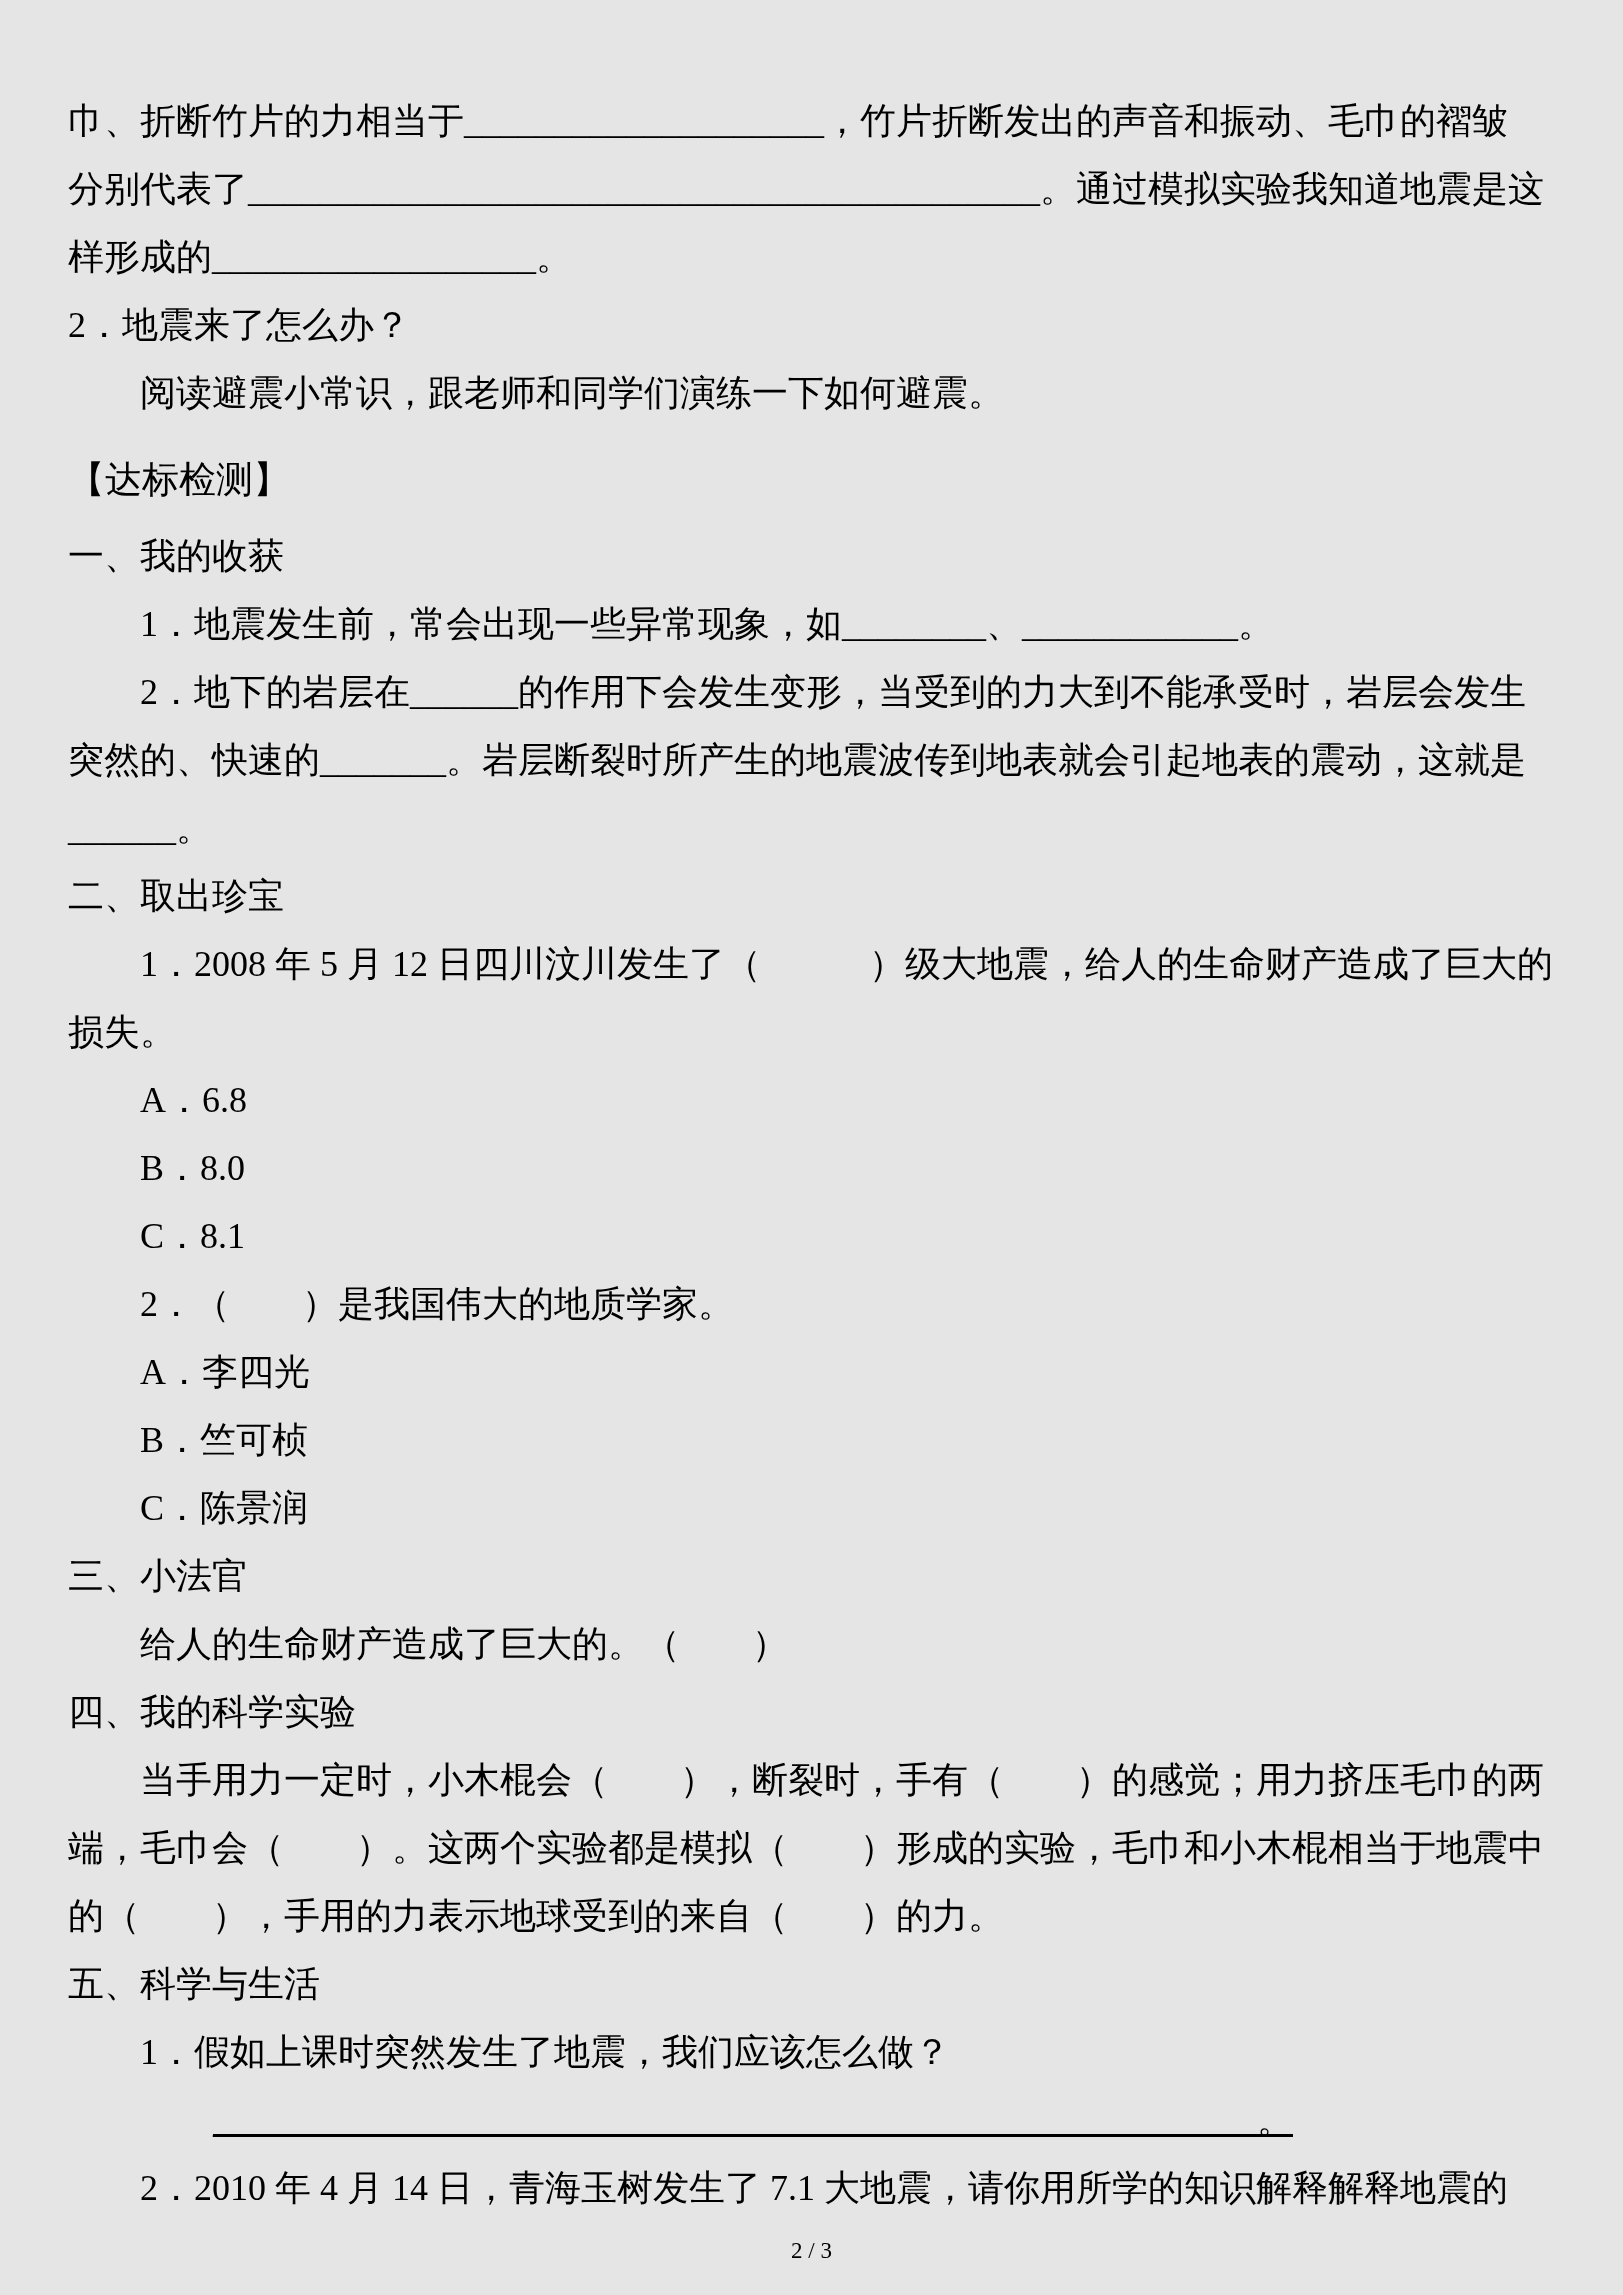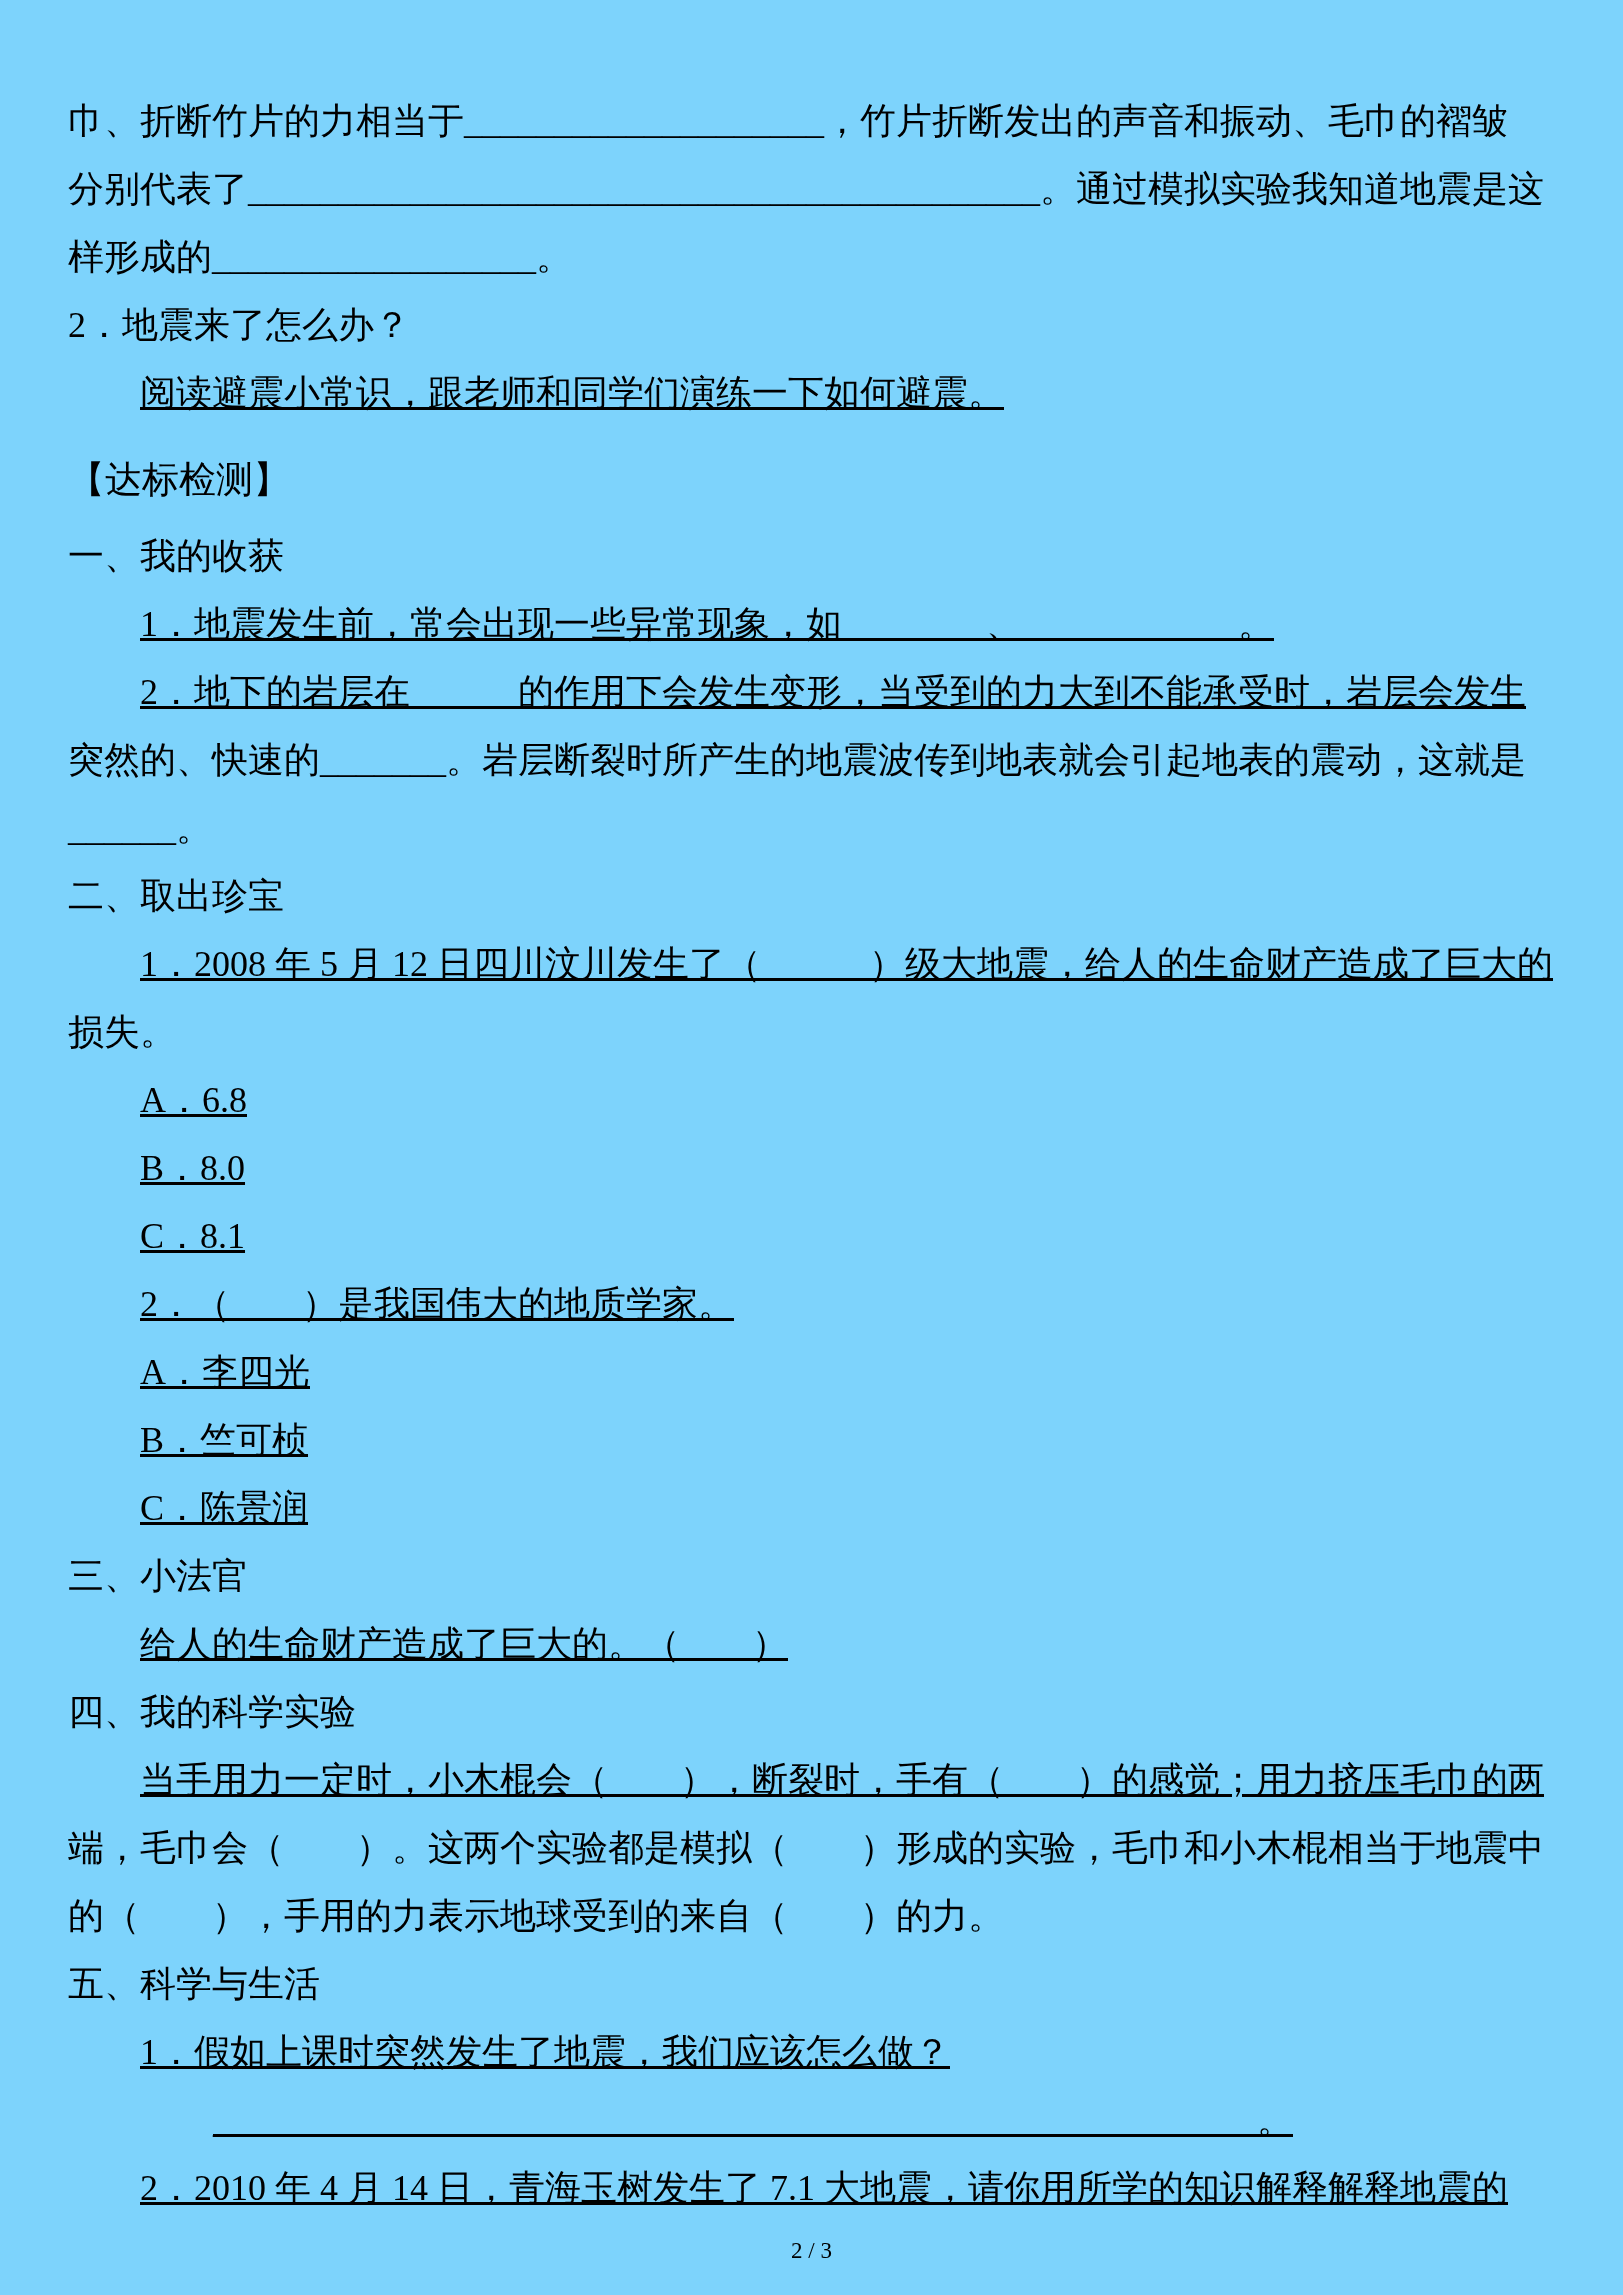--- a/index.html
+++ b/index.html
@@ -4,33 +4,33 @@
 <style>
   html, body {
     margin: 0;
     padding: 0;
     background: #ffffff;
   }
   .sheet {
     position: relative;
     width: 1623px;
     height: 2295px;
-    background: #7dd3fc;
+    background: #e5e5e5;
     box-sizing: border-box;
     padding: 87px 68px 0 68px;
     font-family: "Liberation Serif", "DejaVu Serif", serif;
     font-size: 36px;
     line-height: 68px;
     color: #000000;
     overflow: hidden;
   }
   .ln {
     white-space: nowrap;
   }
-  .ind2 { padding-left: 72px; text-decoration: underline; }
+  .ind2 { padding-left: 72px; }
   .ind4 { padding-left: 145px; text-decoration: underline; }
   .heading {
     font-weight: normal;
     font-size: 37px;
     margin-top: 19px;
     margin-bottom: 8.2px;
   }
   .footer {
     position: absolute;
     left: 0;

